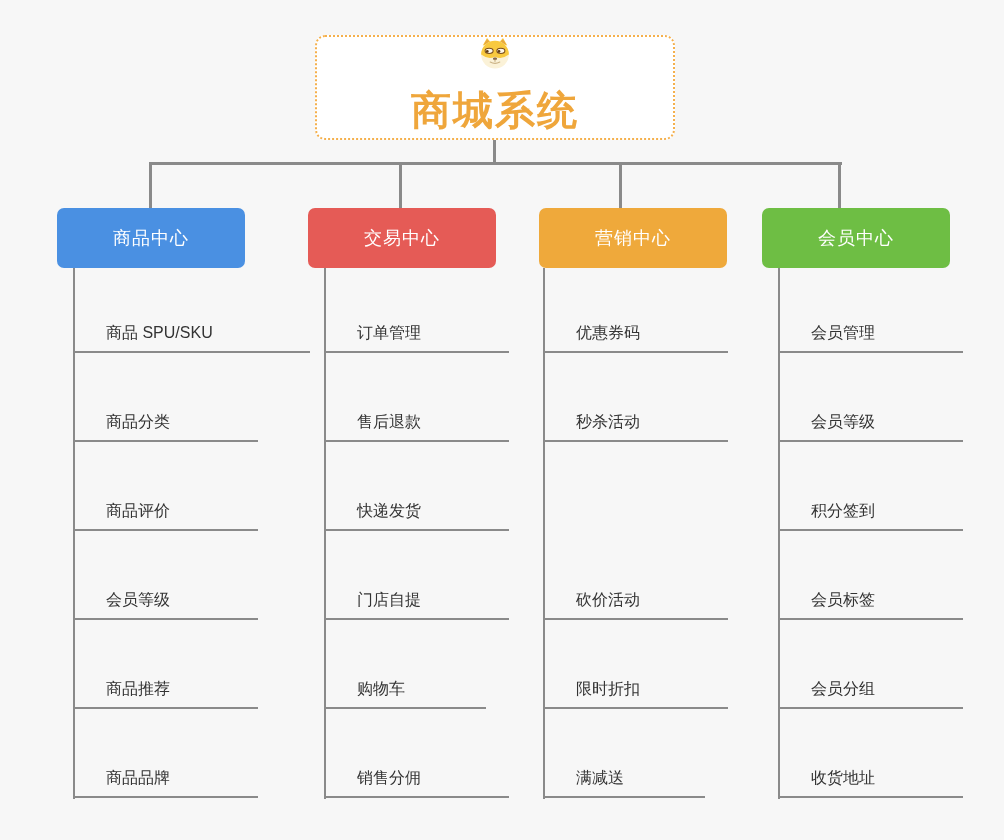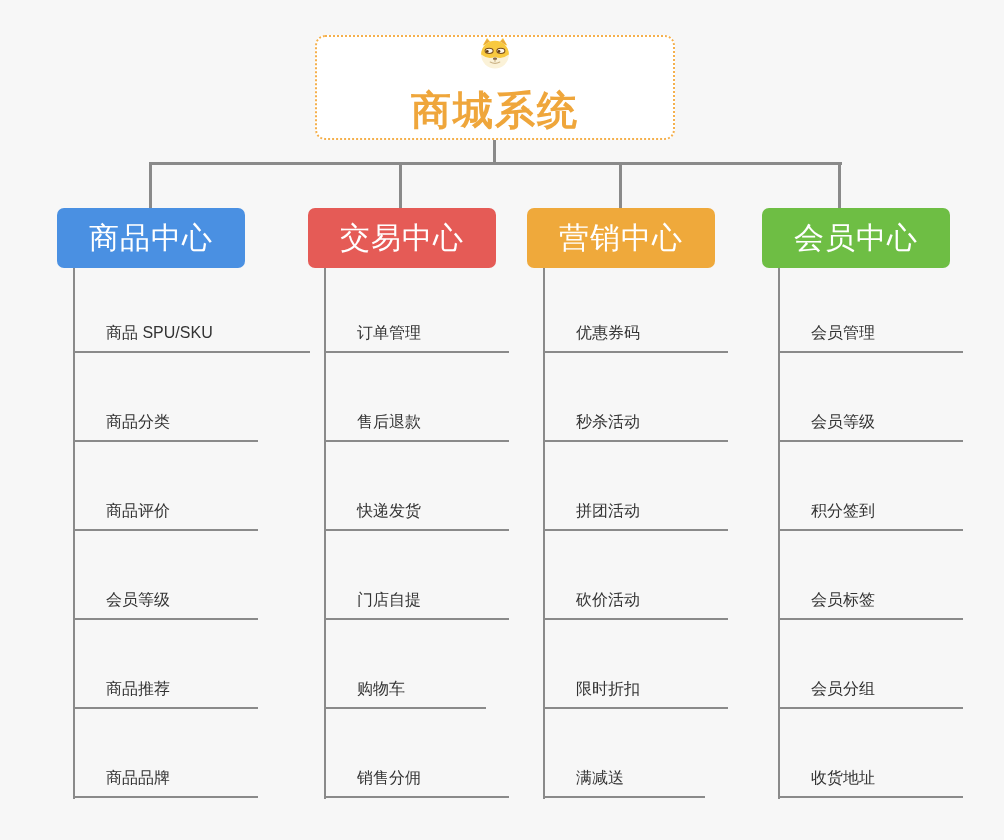--- a/index.html
+++ b/index.html
@@ -42,26 +42,26 @@
   
   .column{position:absolute;top:0;width:230px;height:840px;}
   .column.c0{left:73px;}
   .column.c1{left:324px;}
   .column.c2{left:543px;}
   .column.c3{left:778px;text-align:right;}
   .branch-box{
     position:absolute;left:-16px;top:208px;width:188px;height:60px;
     border-radius:7px;
     display:flex;align-items:center;justify-content:center;
-    color:#ffffff;font-size:30px;letter-spacing:1px;
+    color:#ffffff;font-size:18px;letter-spacing:1px;
     box-sizing:border-box;white-space:nowrap;
   }
   .c0 .branch-box{background:var(--blue,#4a90e2);}
   .c1 .branch-box{background:var(--red,#e55b56);}
-  .c2 .branch-box{background:var(--orange,#efa93b);}
+  .c2 .branch-box{background:var(--orange,#efa93b);margin-left:12px;}
   .c3 .branch-box{background:var(--green,#6ebe44);}
   .trunk{
     position:absolute;left:0;top:268px;width:2px;height:531px;
     background:var(--line,#8a8a8a);
   }
   .item{
     position:absolute;left:0;width:152px;height:46px;
     border-bottom:2px solid var(--line,#8a8a8a);
     box-sizing:content-box;
     display:flex;align-items:flex-end;
@@ -157,23 +157,20 @@
 
   <div class="column c2">
     <div class="branch-box">营销中心</div>
     <div class="trunk"></div>
     <div class="item r0">
         <span>优惠券码</span>
       </div>
     <div class="item r1">
         <span>秒杀活动</span>
       </div>
-    <div class="item r2">
-        <span>拼团活动</span>
-      </div>
     <div class="item r3">
         <span>砍价活动</span>
       </div>
     <div class="item r4">
         <span>限时折扣</span>
       </div>
     <div class="item r5 short">
         <span>满减送</span>
       </div>
   </div>

